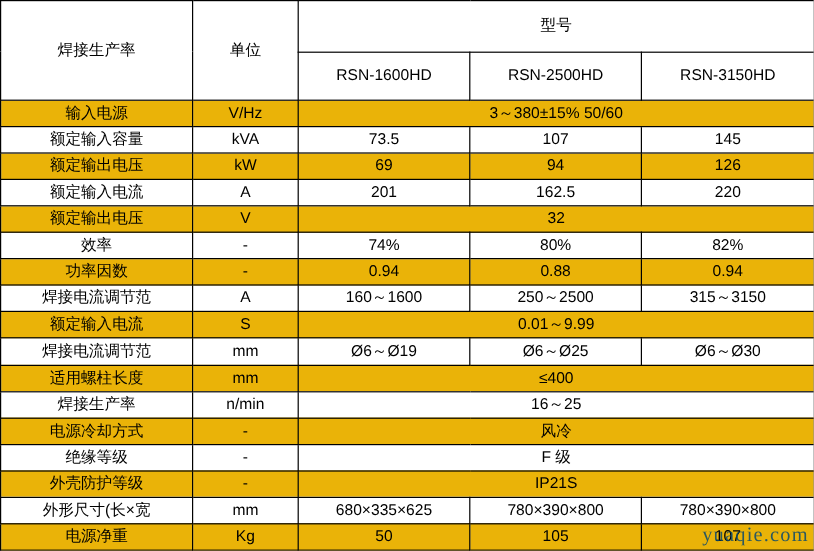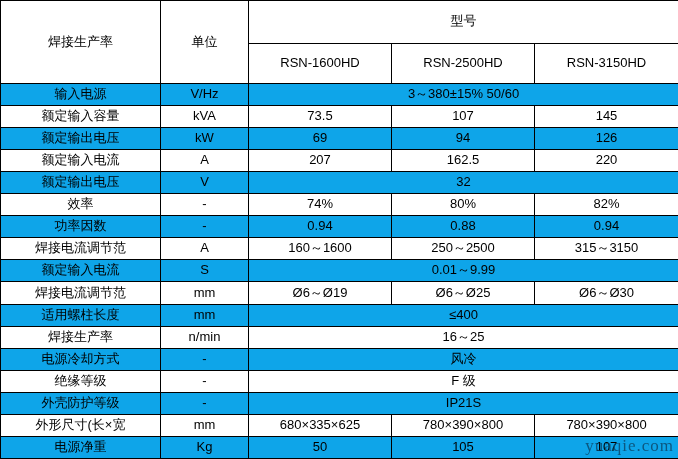--- a/index.html
+++ b/index.html
@@ -41,21 +41,21 @@
     font-size: 15px;
     font-weight: bold;
     height: 30px;
   }
   .model-row td {
     font-size: 14px;
     font-weight: bold;
     height: 28px;
   }
   .rowshade {
-    background: #0ea5e9;
+    background: #eab308;
     margin-top: 47px;
   }
   .rowplain {
     background: #ffffff;
   }
   .name-cell {
     font-size: 13.5px;
   }
   .watermark {
     position: absolute;
@@ -108,21 +108,21 @@
       <tr class="table-row rowshade">
         <td class="name-cell">额定输出电压</td>
         <td>kW</td>
         <td>69</td>
         <td>94</td>
         <td>126</td>
       </tr>
       <tr class="table-row rowplain">
         <td class="name-cell">额定输入电流</td>
         <td>A</td>
-        <td>207</td>
+        <td>201</td>
         <td>162.5</td>
         <td>220</td>
       </tr>
       <tr class="table-row rowshade">
         <td class="name-cell">额定输出电压</td>
         <td>V</td>
         <td colspan="3">32</td>
       </tr>
       <tr class="table-row rowplain">
         <td class="name-cell">效率</td>

